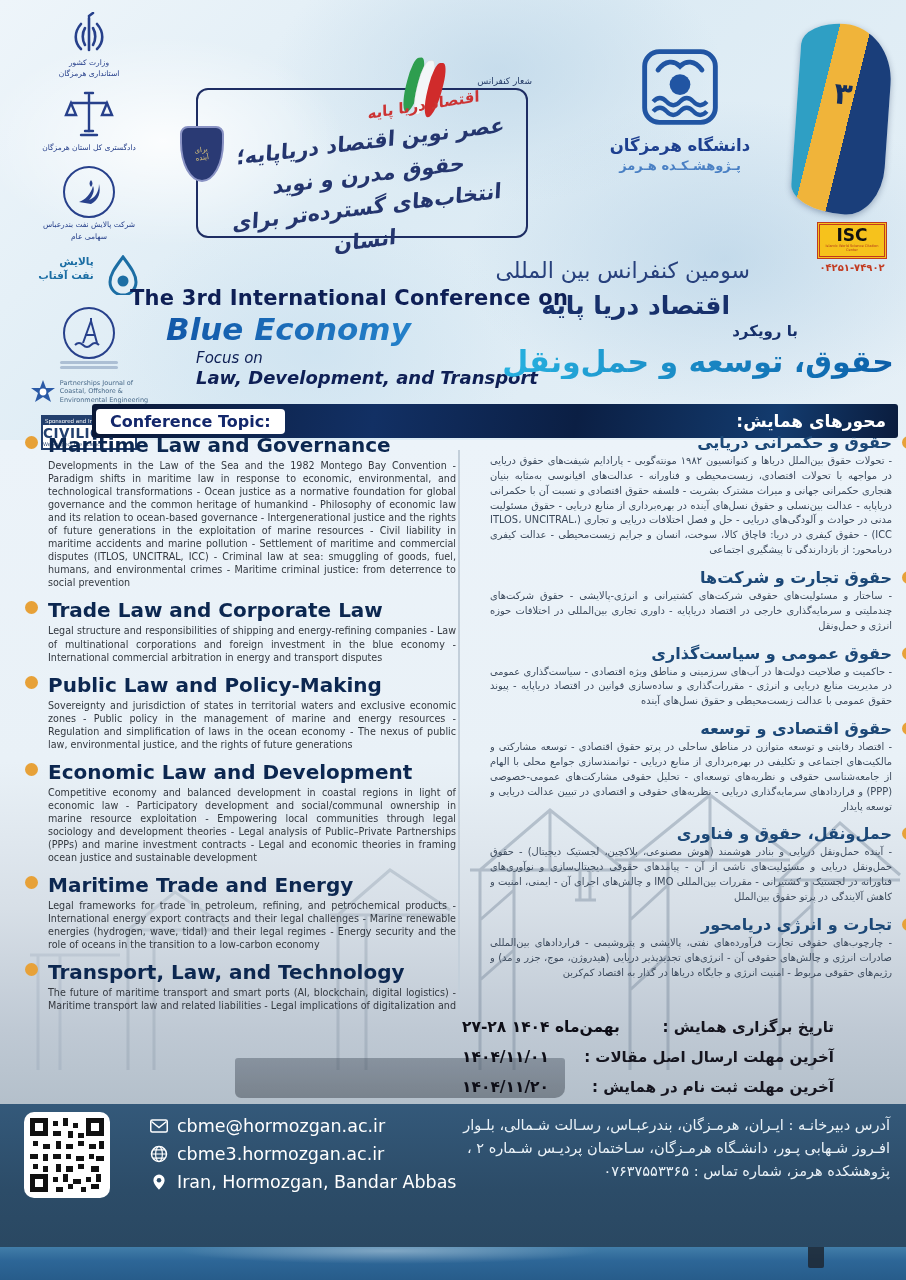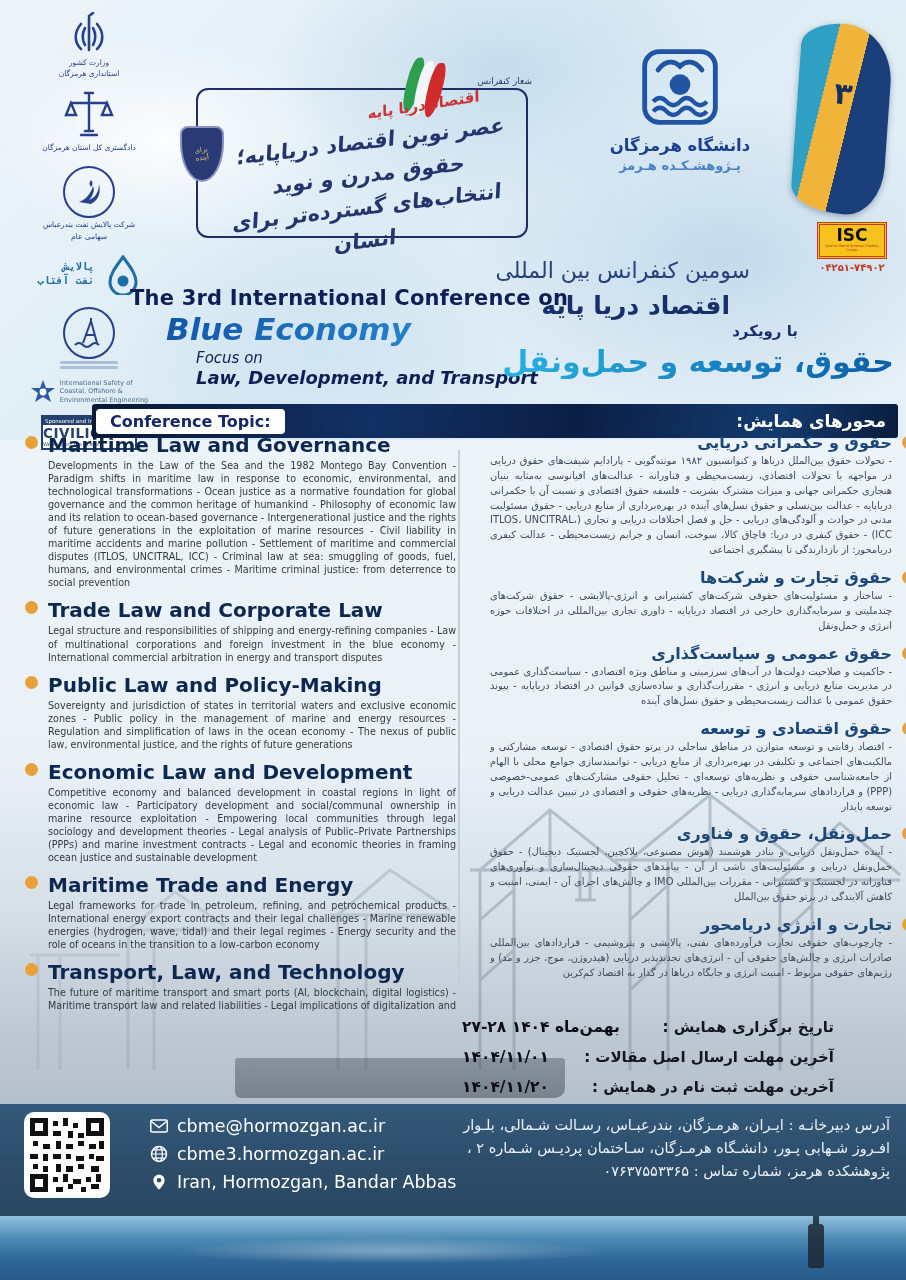--- a/index.html
+++ b/index.html
@@ -27,21 +27,21 @@
 
   svg.cranes { position:absolute; left:0; top:790px; z-index:1; }
   .ship-hull { position:absolute; left:235px; top:1058px; width:330px; height:40px; z-index:1;
     background:linear-gradient(180deg,#4a5563,#303842); opacity:.45; border-radius:3px 3px 10px 6px; }
 
   
   .sponsor-col { position:absolute; left:26px; top:10px; width:126px; z-index:2; display:flex; flex-direction:column; align-items:center; }
   .sponsor { display:flex; flex-direction:column; align-items:center; color:#27408b; text-align:center; }
   .sponsor .lbl { font-size:7.5px; line-height:1.25; color:#27408b; margin-top:2px; }
   .logo-circle { width:52px; height:52px; border:2.5px solid #27408b; border-radius:50%; display:flex; align-items:center; justify-content:center; }
-  .aftab-row { display:flex; align-items:center; gap:12px;font-family:Liberation Mono, monospace; }
+  .aftab-row { display:flex; align-items:flex-start; gap:12px; }
   .mini-dashes span { display:block; width:58px; height:3px; background:#9fb3cc; border-radius:2px; margin:2px auto; opacity:.8; }
   .journal-row { display:flex; align-items:flex-start; gap:4px; margin-top:8px; }
   .journal-txt { font-size:6.5px; color:#4a6b8a; text-align:left; line-height:1.3; }
   .civilica { margin-top:10px; border:2px solid #23406e; background:#fff; width:96px; }
   .civilica .c-top { background:#23406e; color:#fff; font-size:5.5px; padding:1px 2px; }
   .civilica .c-name { font-size:13.5px; font-weight:bold; color:#23406e; letter-spacing:.5px; }
   .civilica .c-bot { font-size:5px; color:#23406e; padding-bottom:1px; }
 
   
   .slogan-box { position:absolute; left:196px; top:88px; width:332px; height:150px; z-index:2;
@@ -112,21 +112,21 @@
   
   .dates-en { position:absolute; left:95px; top:1018px; width:358px; z-index:2; }
   .dates-fa { position:absolute; left:462px; top:1018px; width:372px; z-index:2; direction:rtl; }
   .drow { display:flex; justify-content:space-between; align-items:baseline; height:30px; }
   .dlabel { font-size:15px; font-weight:bold; color:#15151f; }
   .dvalue { font-size:15.5px; font-weight:bold; color:#0d0d16; }
   .dates-fa .dlabel { font-size:15px; }
   .dates-fa .dvalue { direction:ltr; }
 
   
-  .footer { position:absolute; left:0; top:1104px; width:906px; height:112px; z-index:3;
+  .footer { position:absolute; left:0; top:1104px; width:906px; height:143px; z-index:3;
     background:linear-gradient(180deg,#34597a 0%, #2c4c68 60%, #2a4862 100%); }
   .qr-box { position:absolute; left:24px; top:8px; width:86px; height:86px; background:#fff; border-radius:10px; padding:6px; }
   .contact { position:absolute; left:150px; top:8px; color:#fff; }
   .c-line { display:flex; align-items:center; gap:9px; height:28px; font-size:17.5px; }
   .c-ico { width:18px; height:18px; flex:0 0 18px; }
   .address-fa { position:absolute; right:16px; top:10px; width:446px; direction:rtl; text-align:right;
     color:#eaf2f8; font-size:14.5px; line-height:1.6; }
 </style>
 </head>
 <body>
@@ -233,21 +233,21 @@
           <span></span>
         </div>
     </div>
 
     <div class="journal-row">
       <svg width="26" height="26" viewBox="0 0 26 26">
         <polygon points="13,1 16,9 25,9 18,14 21,23 13,18 5,23 8,14 1,9 10,9" fill="#2b5aa6"></polygon>
         <circle cx="13" cy="13" r="3.4" fill="#fff"></circle>
       </svg>
       <div class="journal-txt">
-        <div>International Safety of</div>
+        <div>Partnerships Journal of</div>
         <div>Coastal, Offshore &amp;</div>
         <div>Environmental Engineering</div>
       </div>
     </div>
 
     <div class="civilica">
       <div class="c-top">Sponsored and Indexed by</div>
       <div class="c-name">CIVILICA</div>
       <div class="c-bot">We Respect the Science</div>
     </div>

